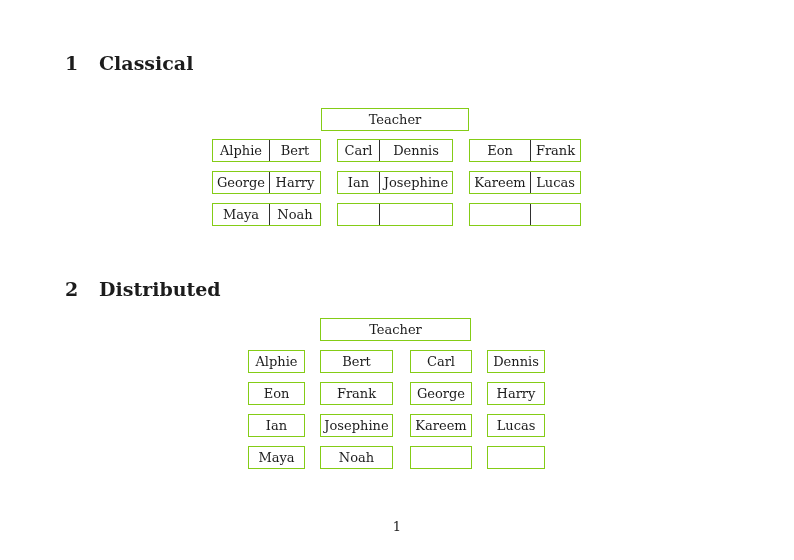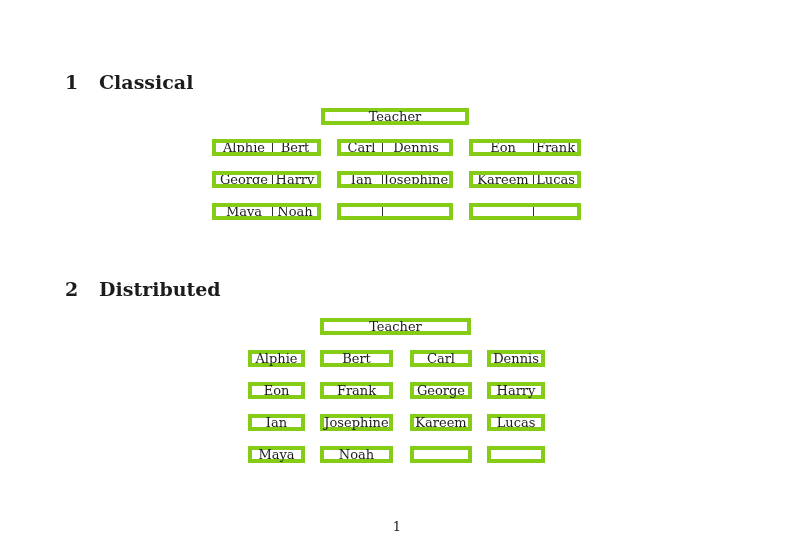--- a/index.html
+++ b/index.html
@@ -14,22 +14,22 @@
   .heading {
     position: absolute;
     left: 65px;
     font-size: 19px;
     font-weight: bold;
     white-space: nowrap;
   }
   .sec-num { display: inline-block; width: 34px; }
   .box {
     position: absolute;
-    height: 17px;
-    border: 4px solid #84cc16;
+    height: 23px;
+    border: 1px solid #84cc16;
     background: #ffffff;
     display: flex;
     align-items: center;
     font-size: 13px;
     line-height: 15px;
   }
   .teacher { justify-content: center; }
   .single { justify-content: center; }
   .seat {
     height: 100%;
@@ -45,21 +45,21 @@
     left: 0;
     top: 519px;
     width: 794px;
     text-align: center;
     font-size: 13px;
   }
 </style>
 </head>
 <body>
 
-<div class="heading" style="top:71px">
+<div class="heading" style="top:52px">
   <span class="sec-num">1</span><span class="sec-title">Classical</span>
 </div>
 
 <div class="box teacher" style="left:321px;top:108px;width:148px">Teacher</div>
 
 <div class="box" style="left:212px;top:139px;width:109px">
   <span class="seat s1" style="width:57px">Alphie</span>
   <span class="seat s2">Bert</span>
 </div>
 <div class="box" style="left:337px;top:139px;width:116px">

